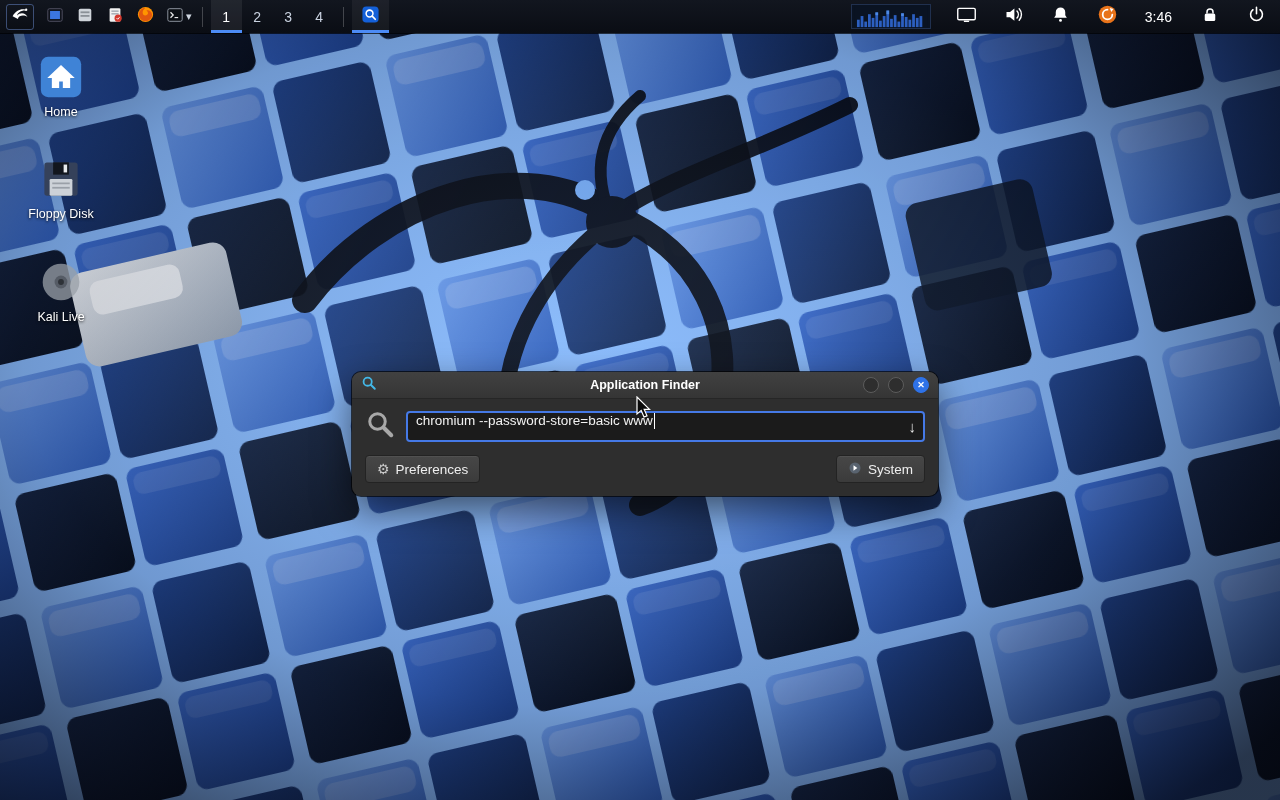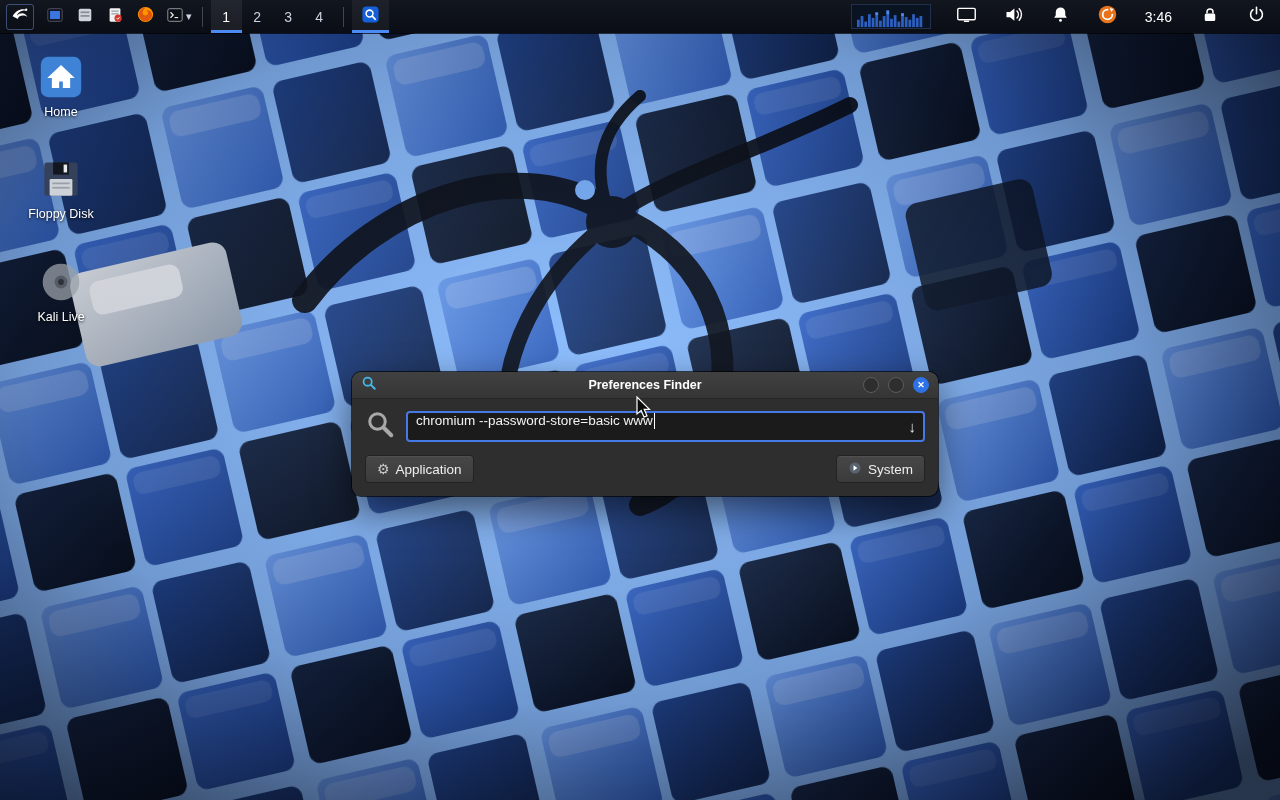--- a/index.html
+++ b/index.html
@@ -354,21 +354,21 @@
 </div>
 
 <div class="finder">
   <div class="tbar">
     <span>
       <svg viewBox="0 0 18 18" width="16" height="16">
           <circle cx="7.5" cy="7.5" r="4.6" fill="none" stroke="#43b8e8" stroke-width="2"></circle>
           <line x1="11" y1="11" x2="15.5" y2="15.5" stroke="#43b8e8" stroke-width="2.2" stroke-linecap="round"></line>
         </svg>
     </span>
-    <span class="ttl">Preferences Finder</span>
+    <span class="ttl">Application Finder</span>
     <span class="tbtns">
       <span class="tbtn"></span>
       <span class="tbtn"></span>
       <span class="tbtn close">
           <span>✕</span>
         </span>
     </span>
   </div>
 
   <div class="fbody">
@@ -382,21 +382,21 @@
       <div class="sfield">
         <span class="txt">chromium --password-store=basic www</span>
           <span class="caret"></span>
         <span class="drop">↓</span>
       </div>
     </div>
 
     <div class="brow">
       <button class="btn">
         <span class="bicon">⚙</span>
-        <span>Application</span>
+        <span>Preferences</span>
       </button>
       <button class="btn">
         <span class="bicon">
           <svg viewBox="0 0 16 16" width="14" height="14">
               <circle cx="8" cy="8" r="6.3" fill="#59636f"></circle>
               <path d="M6.3 4.8 l4.4 3.2 -4.4 3.2z" fill="#fff"></path>
             </svg>
         </span>
         <span>System</span>
       </button>

